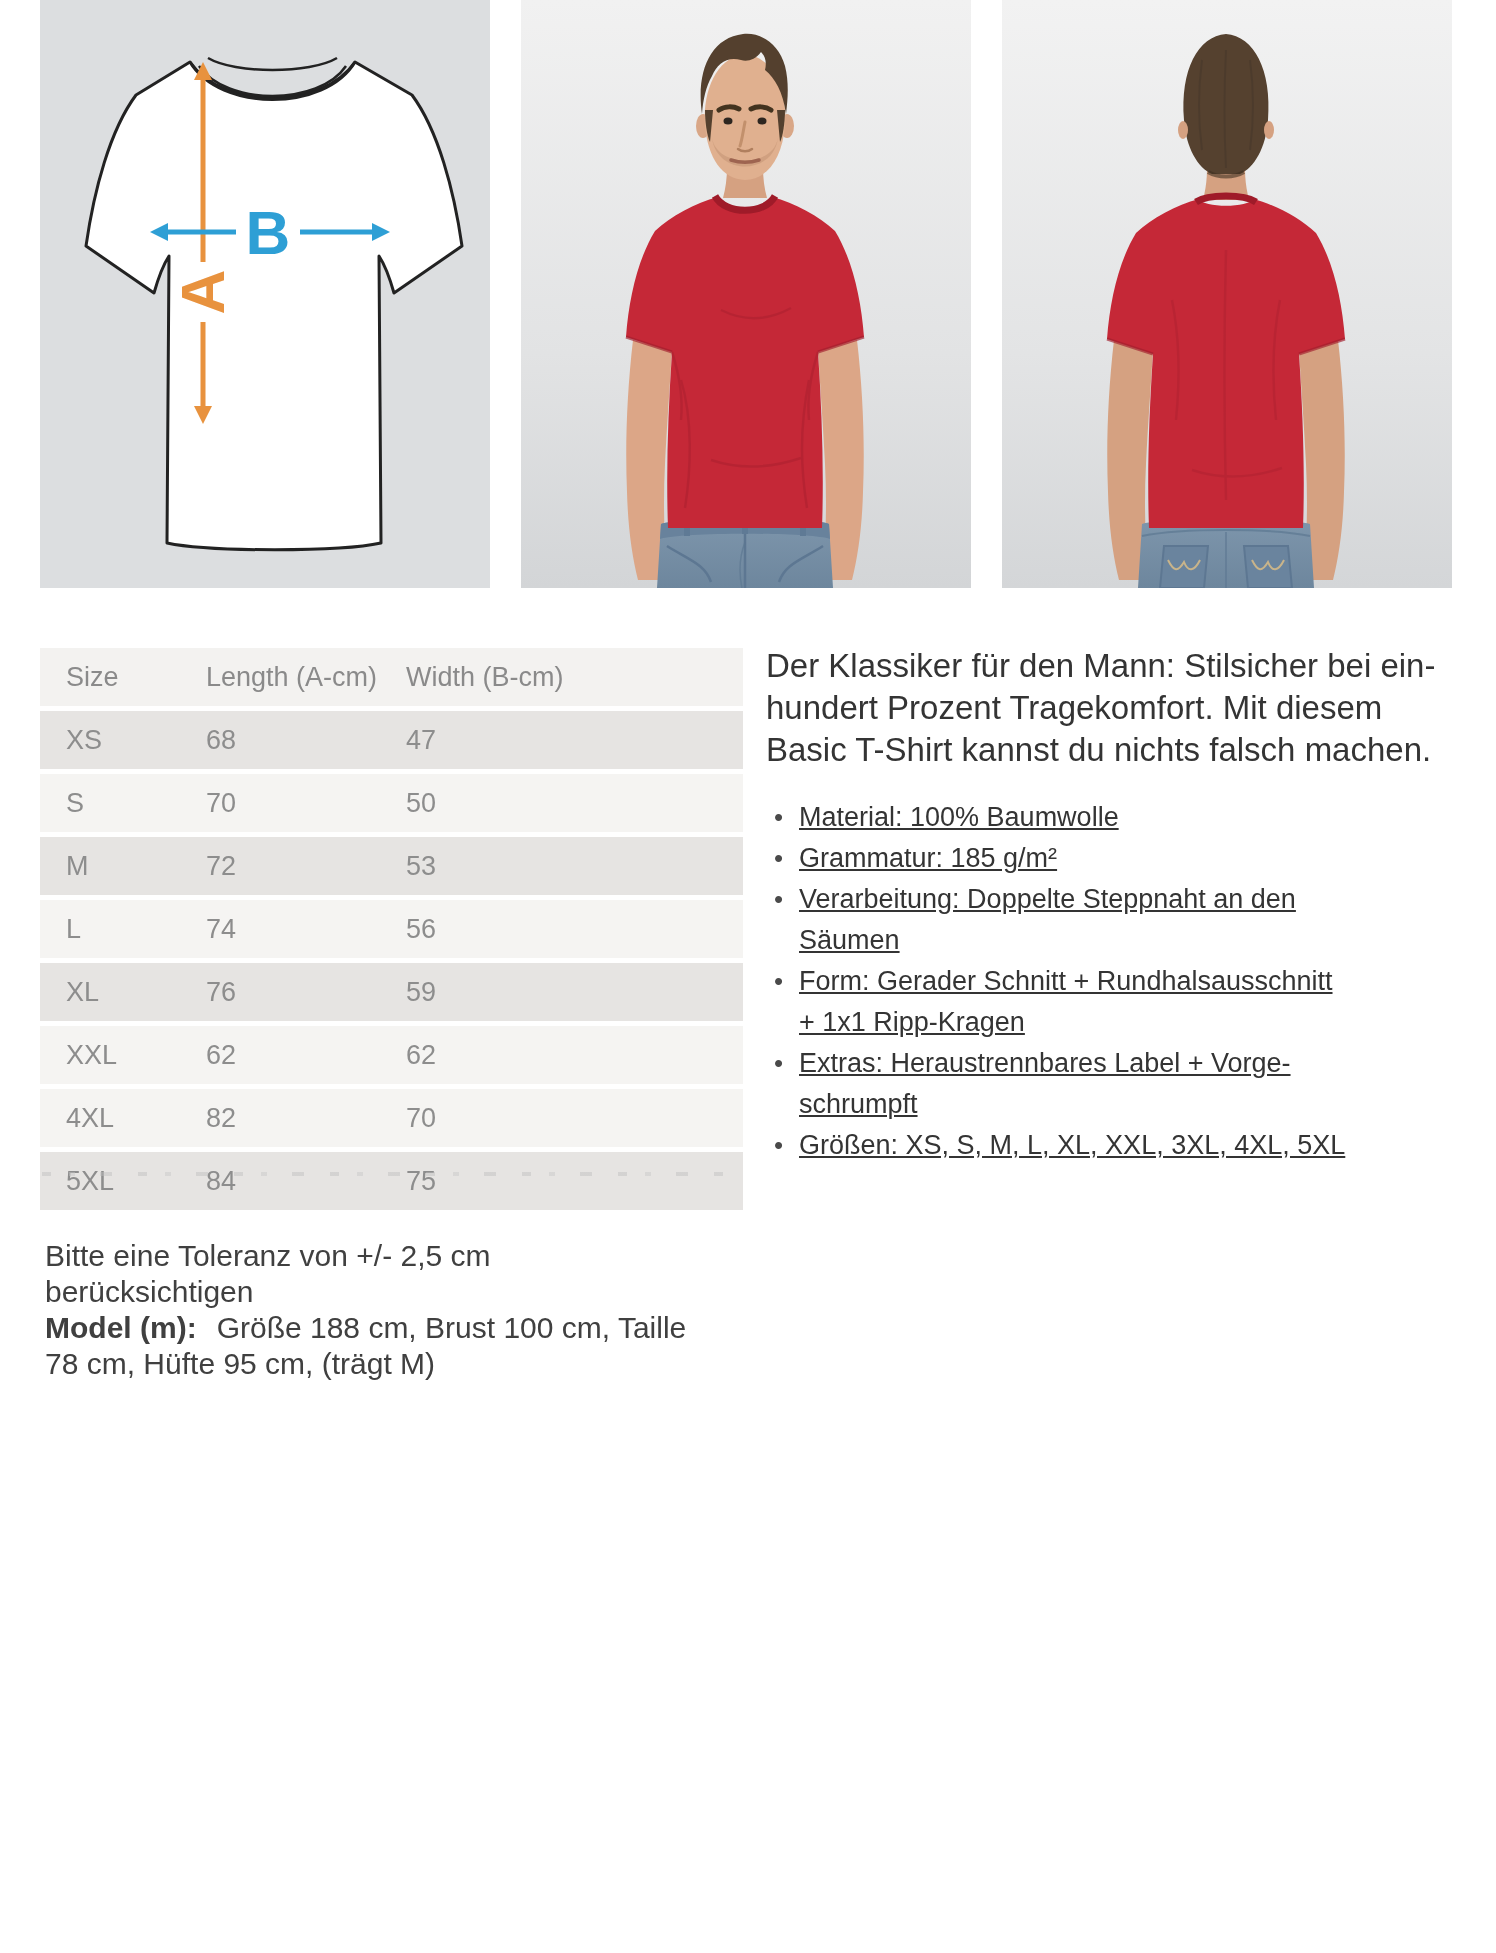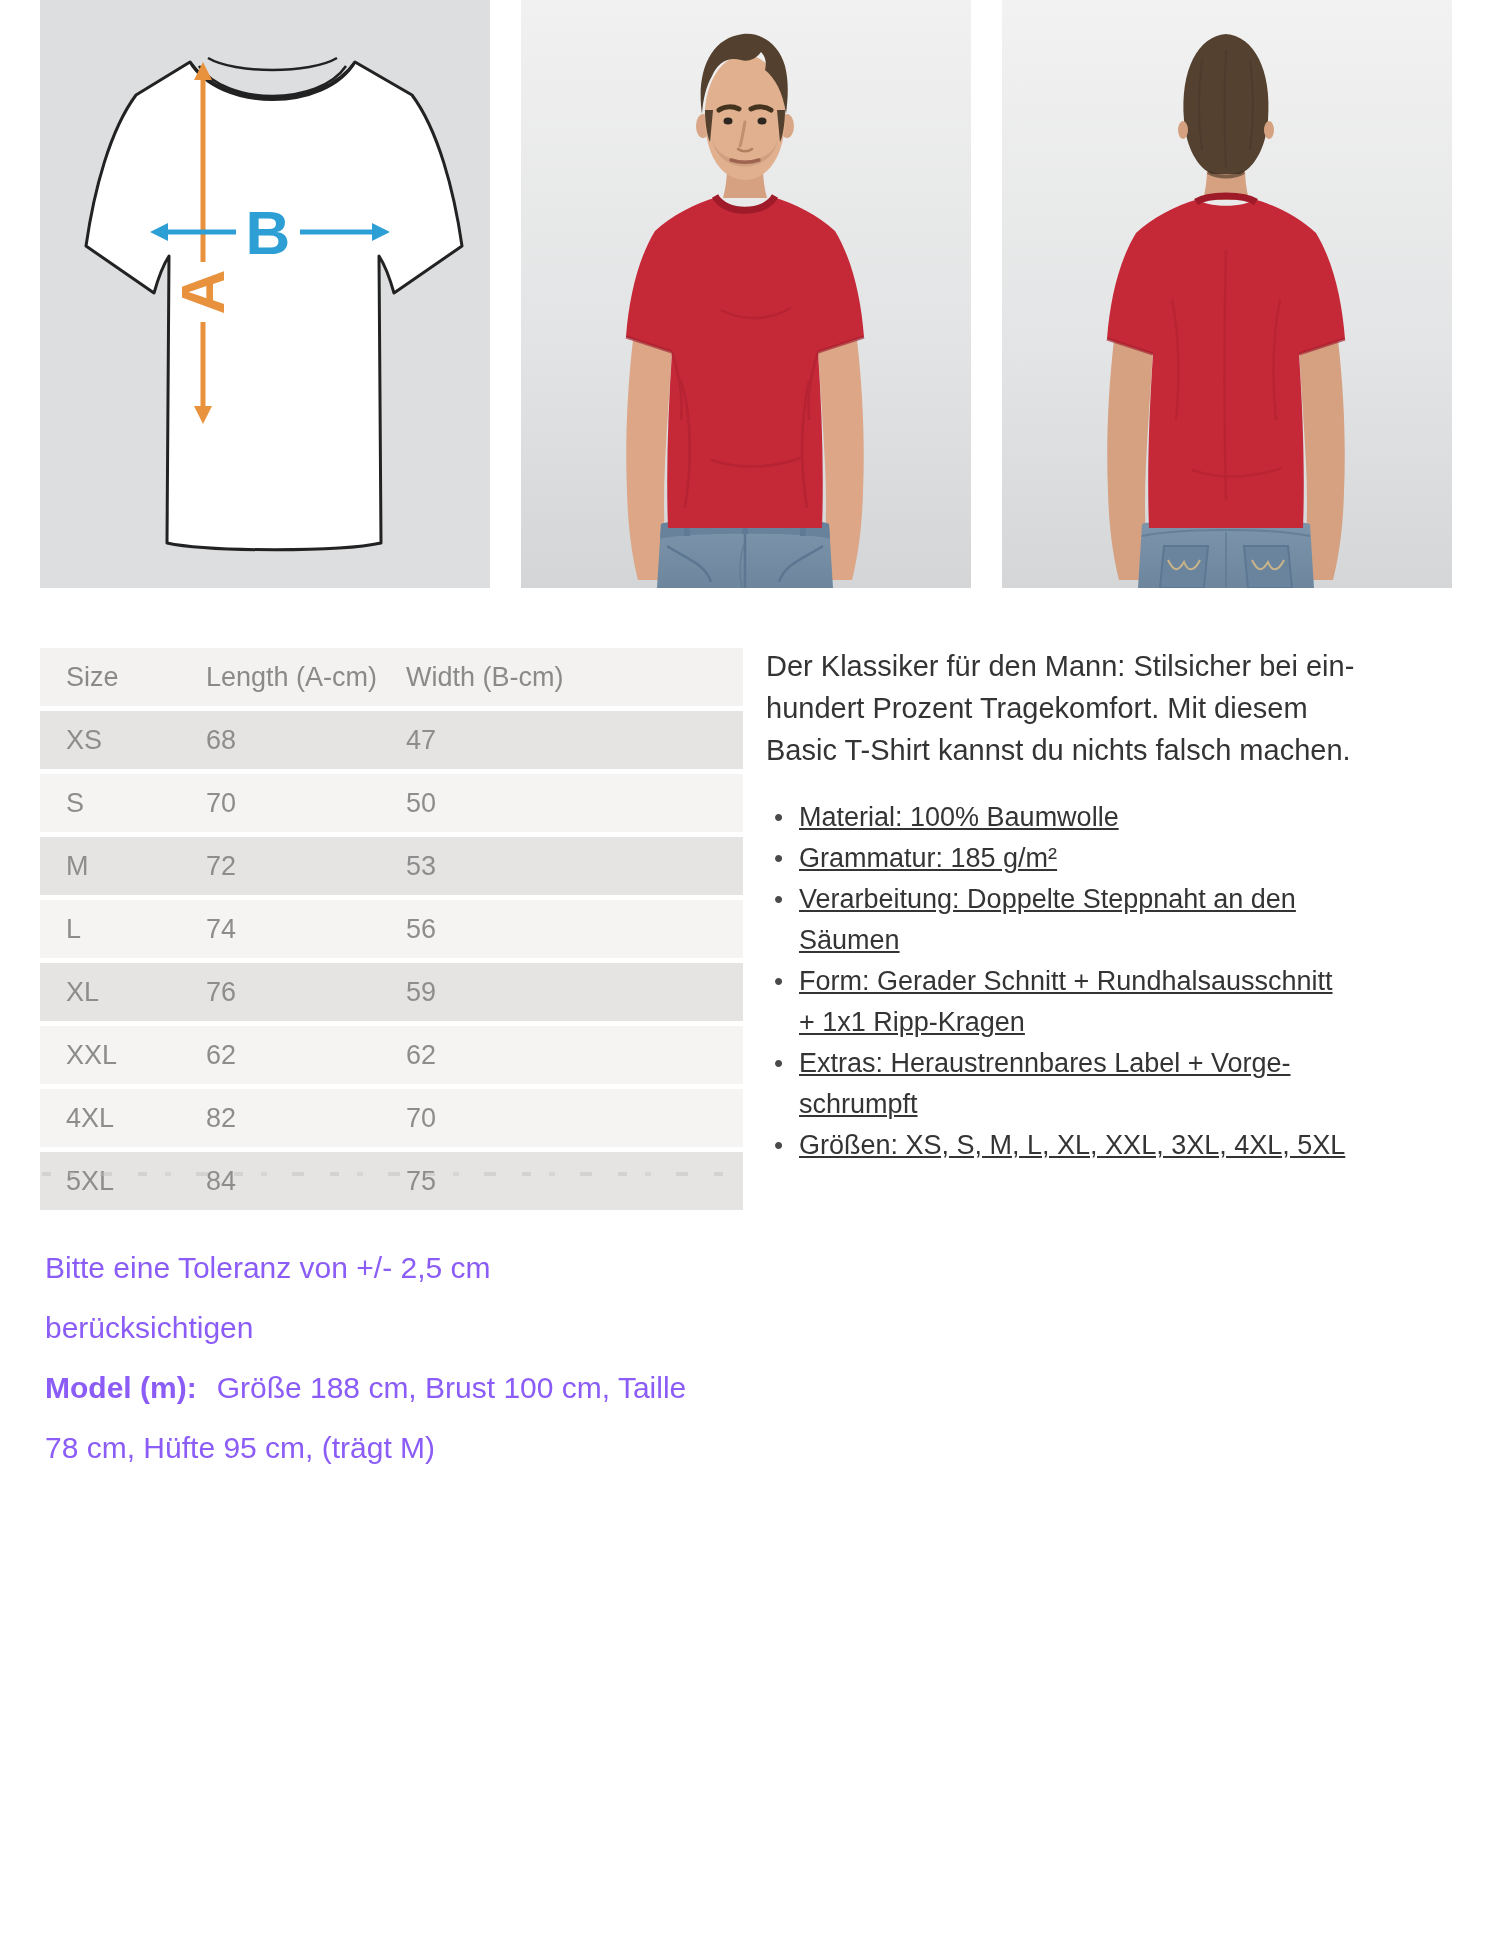--- a/index.html
+++ b/index.html
@@ -24,27 +24,27 @@
   
   .crop-artifact{
     position:absolute;left:42px;top:1172px;width:698px;height:4px;opacity:.45;
     background:repeating-linear-gradient(90deg,
       #bdbdbd 0 9px,transparent 9px 27px,
       #c6c6c6 27px 33px,transparent 33px 58px,
       #bdbdbd 58px 70px,transparent 70px 96px);
   }
   
   .desc{position:absolute;left:766px;top:645px;width:700px;color:#343434;}
-  .desc .intro{font-size:29px;line-height:42px;white-space:pre-line;margin:0;}
+  .desc .intro{font-size:33px;line-height:42px;white-space:pre-line;margin:0;}
   .feature-list{margin-top:26px;}
   .bullet-item{display:flex;align-items:flex-start;margin:0;}
   .bullet-item .marker{width:25px;padding-left:8px;font-size:26px;line-height:41px;color:#4a4a4a;flex:none;}
   .bullet-item .btext{font-size:27px;line-height:41px;white-space:pre-line;text-decoration:underline;}
   
-  .footer-note{position:absolute;left:45px;top:1238px;width:660px;font-size:30px;line-height:60px;color:#8b5cf6;}
+  .footer-note{position:absolute;left:45px;top:1238px;width:660px;font-size:30px;line-height:36px;color:#404040;}
   .footer-note .bold{font-weight:700;margin-right:20px;}
 </style>
 </head>
 <body>
 
 <div class="gallery">
 
   <div class="shot">
     <svg width="450" height="588" viewBox="0 0 450 588">
       <rect x="0" y="0" width="450" height="588" fill="#dcdee0"></rect>

